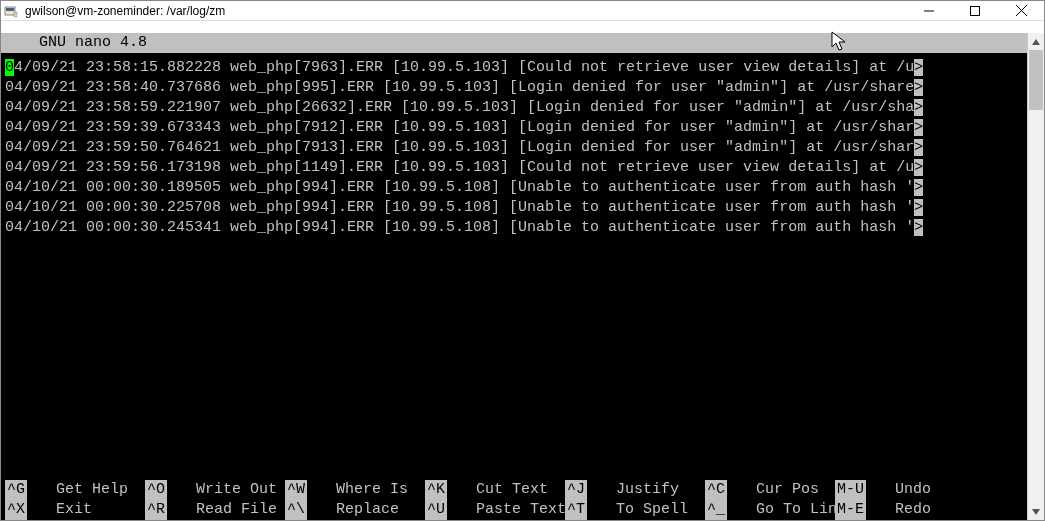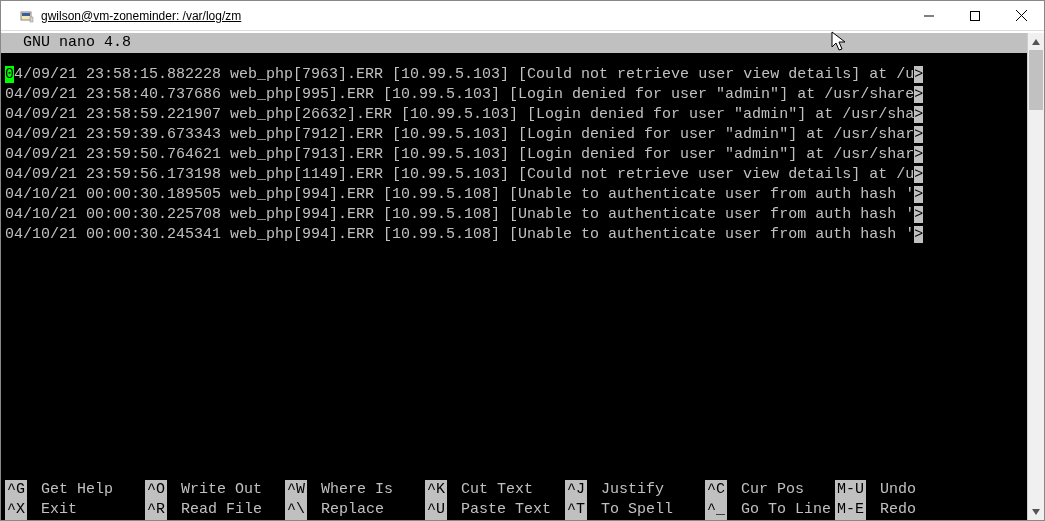--- a/index.html
+++ b/index.html
@@ -6,27 +6,26 @@
   body {
     width: 1045px;
     height: 521px;
     background: #fff;
     font-family: "Segoe UI", Tahoma, sans-serif;
     border: 1px solid #888;
     overflow: hidden;
     position: relative;
   }
   .titlebar {
-    height: 30px;
+    height: 20px;
     background: #fff;
     display: flex;
     align-items: center;
-    padding-left: 18px;
+    padding-left: 2px;
     border-bottom: 1px solid #ddd;
-    text-decoration: underline;
   }
   .titlebar .app-icon {
     width: 16px; height: 16px; margin-right: 6px;
     display: flex; align-items: center; justify-content: center;
   }
   .titlebar .title-text {
     font-size: 12px;
     color: #000;
   }
   .titlebar .spacer { flex: 1; }
@@ -63,49 +62,49 @@
     height: 17px;
     background: #f0f0f0;
     display: flex; align-items: center; justify-content: center;
     font-size: 9px; color: #555;
   }
   .sb-track { flex: 1; background: #f0f0f0; position: relative; }
   .sb-thumb { position: absolute; left: 1px; right: 1px; top: 0; height: 60px; background: #c1c1c1; }
   .nano-header {
     background: #c0c0c0;
     color: #000;
-    padding: 0 4px;
+    padding: 0 20px;
     display: flex;
     height: 20px;
     align-items: center;
     white-space: pre;
   }
   .nano-header .h-left { }
   .nano-header .h-center { flex: 1; text-align: center; padding-right: 120px; }
   .log-lines {
-    padding: 12px 4px;
+    padding: 5px 4px;
     white-space: pre;
     overflow: hidden;
   }
   .log-line { height: 20px; }
   .log-line .cursor { background: #00ff00; color: #000; }
   .log-line .trunc { color: #000; background: #c0c0c0; margin-left: 0; }
   .shortcuts {
     position: absolute;
     bottom: 0; left: 0; right: 0;
     padding: 0 4px;
     font-family: "Consolas", "Courier New", monospace;
     font-size: 15px;
     line-height: 20px;
     color: #c0c0c0;
   }
   .sc-row { display: flex; height: 20px; white-space: pre; }
   .sc-cell { display: flex; }
   .sc-key { background: #c0c0c0; color: #000; padding: 0 2px; }
-  .sc-label { padding-left: 14px; }
+  .sc-label { padding-left: 4px; margin-left: 25px; }
   .mouse-cursor {
     position: absolute;
     top: 30px; left: 830px;
     pointer-events: none;
   }
 </style>
 </head>
 <body>
 
 <div class="titlebar">

